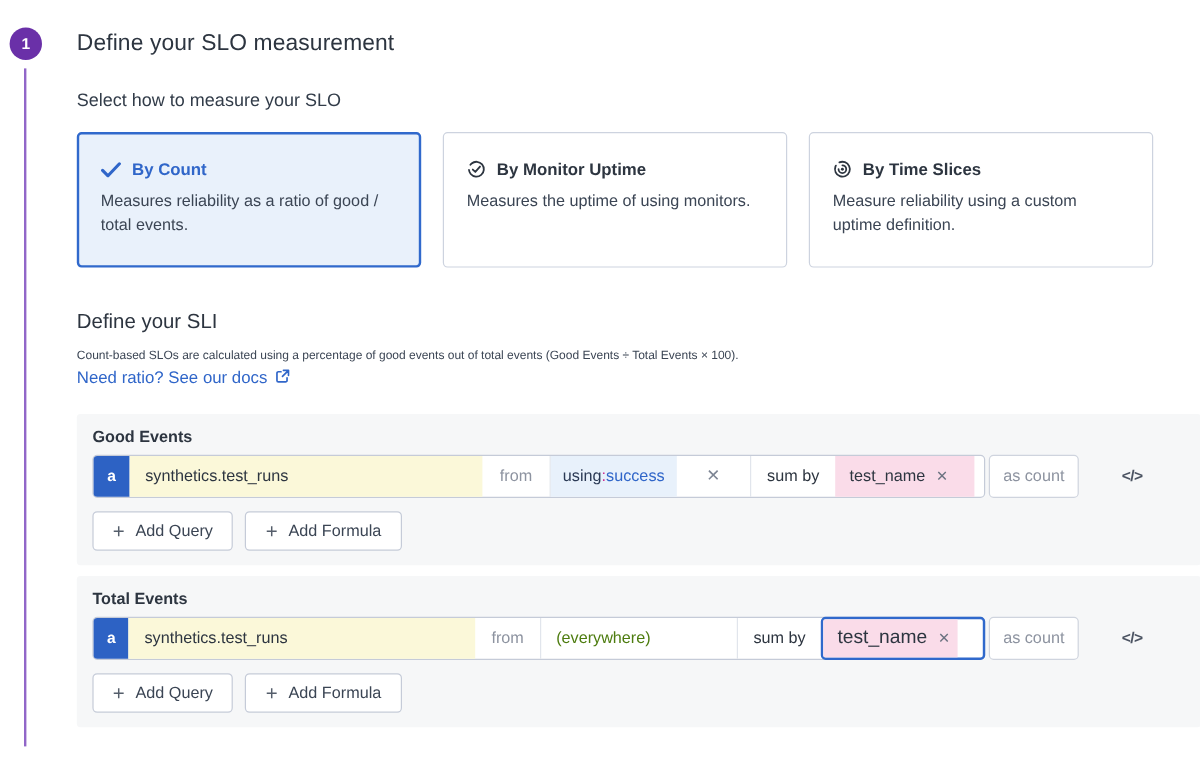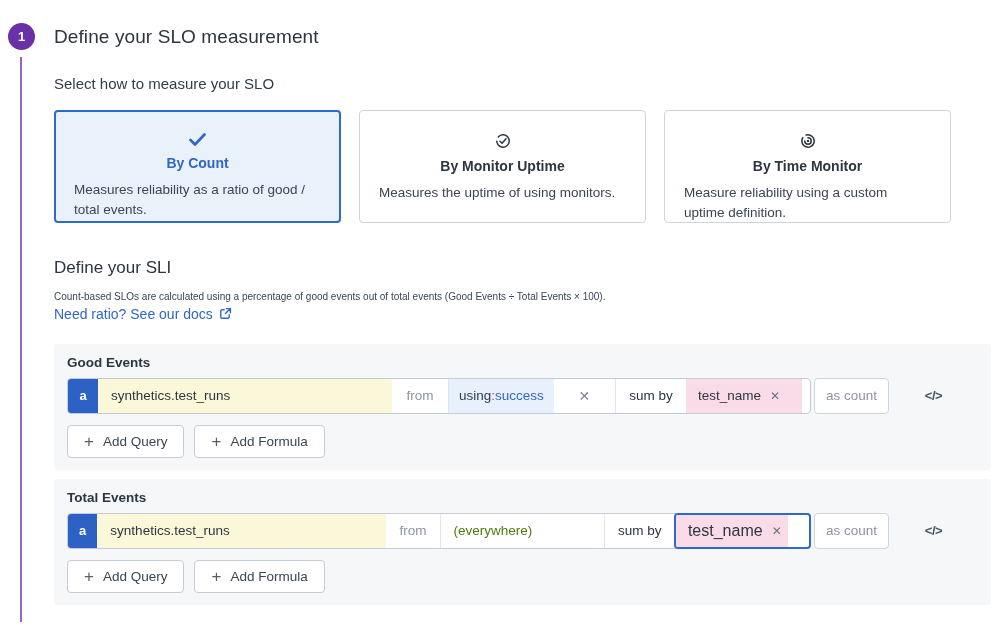--- a/index.html
+++ b/index.html
@@ -6,31 +6,31 @@
   html,body { width:1000px; height:635px; background:#ffffff; overflow:hidden;
               font-family:"Liberation Sans","DejaVu Sans",sans-serif; }
   .page { position:relative; width:1000px; height:635px; background:#fff; }
 
   
   .step-circle { position:absolute; left:8px; top:23px; width:27px; height:27px;
     border-radius:50%; background:#6a30a8; color:#fff; display:flex; align-items:center;
     justify-content:center; font-size:13px; font-weight:bold; }
   .step-line { position:absolute; left:20px; top:57px; width:2px; height:565px; background:#9166c8; }
 
-  .content { position:absolute; left:54px; top:26px; width:937px; }
+  .content { position:absolute; left:64px; top:26px; width:937px; }
 
   .h1 { font-size:19px; color:#2d3540; font-weight:500; letter-spacing:.1px; }
   .subtitle { margin-top:27px; font-size:15px; color:#323c49; }
 
   
   .cards { margin-top:18px; display:flex; gap:18px; width:897px; }
   .card { flex:1; height:113px; background:#fff; border:1px solid #cdd3df; border-radius:4px;
     padding:22px 19px; cursor:pointer; }
   .card.selected { border:2px solid #3069cc; background:#e9f1fb; padding:21px 18px; }
-  .card-title { display:flex; align-items:center; gap:9px; font-size:14px; font-weight:bold; color:#2d3540;flex-direction:column; }
+  .card-title { display:flex; align-items:center; gap:9px; font-size:14px; font-weight:bold; color:#2d3540; }
   .card.selected .card-title { color:#3066c9; }
   .card-desc { margin-top:9px; font-size:13.5px; line-height:1.5; color:#3b4554; }
   .card-icon { display:inline-flex; align-items:center; }
 
   
   .sli-title { margin-top:35px; font-size:17px; color:#2d3540; }
   .sli-desc { margin-top:11px; font-size:10px; line-height:1.55; color:#3b4554; }
   .sli-link { display:inline-flex; align-items:center; gap:6px; font-size:14px; color:#3066c9;
     text-decoration:none; cursor:pointer; margin-top:1px; }
 
@@ -121,21 +121,21 @@
 
       <div class="card">
         <div class="card-title">
           <span class="card-icon">
             <svg width="16" height="16" viewBox="0 0 16 16">
                 <circle cx="8" cy="8" r="6.2" stroke="#2d3540" stroke-width="1.5" fill="none" stroke-dasharray="30 4" stroke-linecap="round" transform="rotate(-70 8 8)"></circle>
                 <path d="M8 4.8 A3.2 3.2 0 1 1 4.8 8" stroke="#2d3540" stroke-width="1.5" fill="none" stroke-linecap="round"></path>
                 <circle cx="8" cy="8" r="1.2" fill="#2d3540"></circle>
               </svg>
           </span>
-          <span>By Time Monitor</span>
+          <span>By Time Slices</span>
         </div>
         <div class="card-desc">Measure reliability using a custom uptime definition.</div>
       </div>
     </div>
 
     <div class="sli-title">Define your SLI</div>
     <div class="sli-desc">Count-based SLOs are calculated using a percentage of good events out of total events (Good Events ÷ Total Events × 100).</div>
     <a class="sli-link">
       <span>Need ratio? See our docs</span>
       <span>

